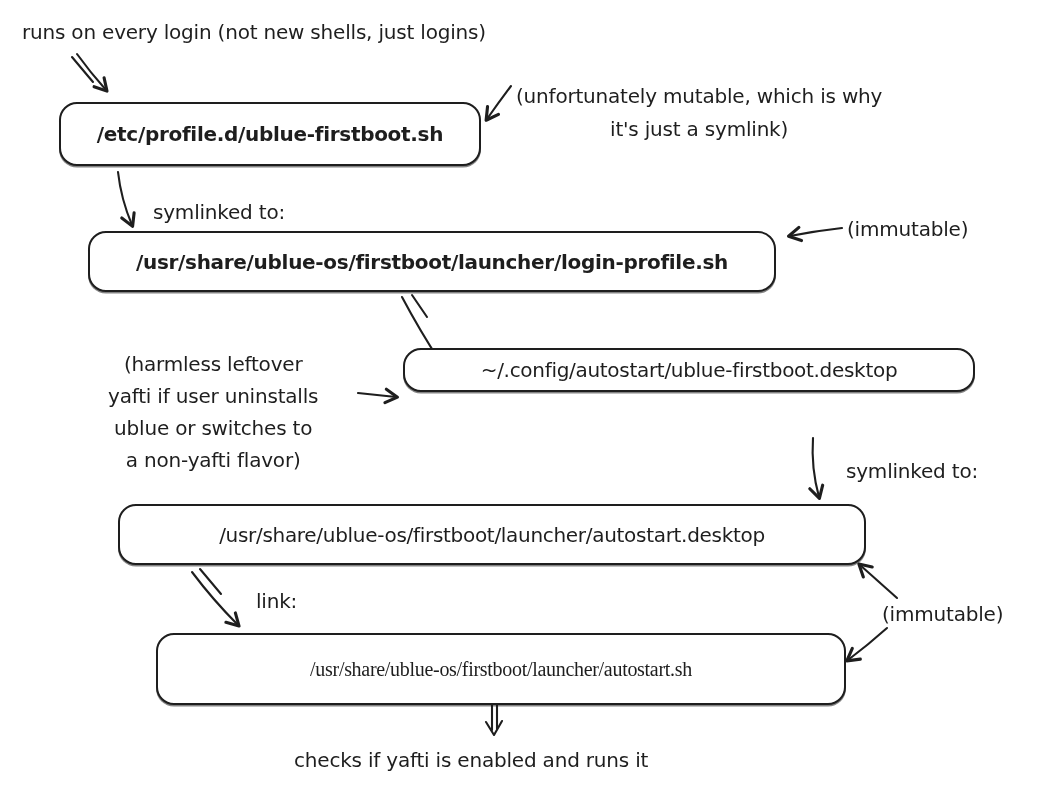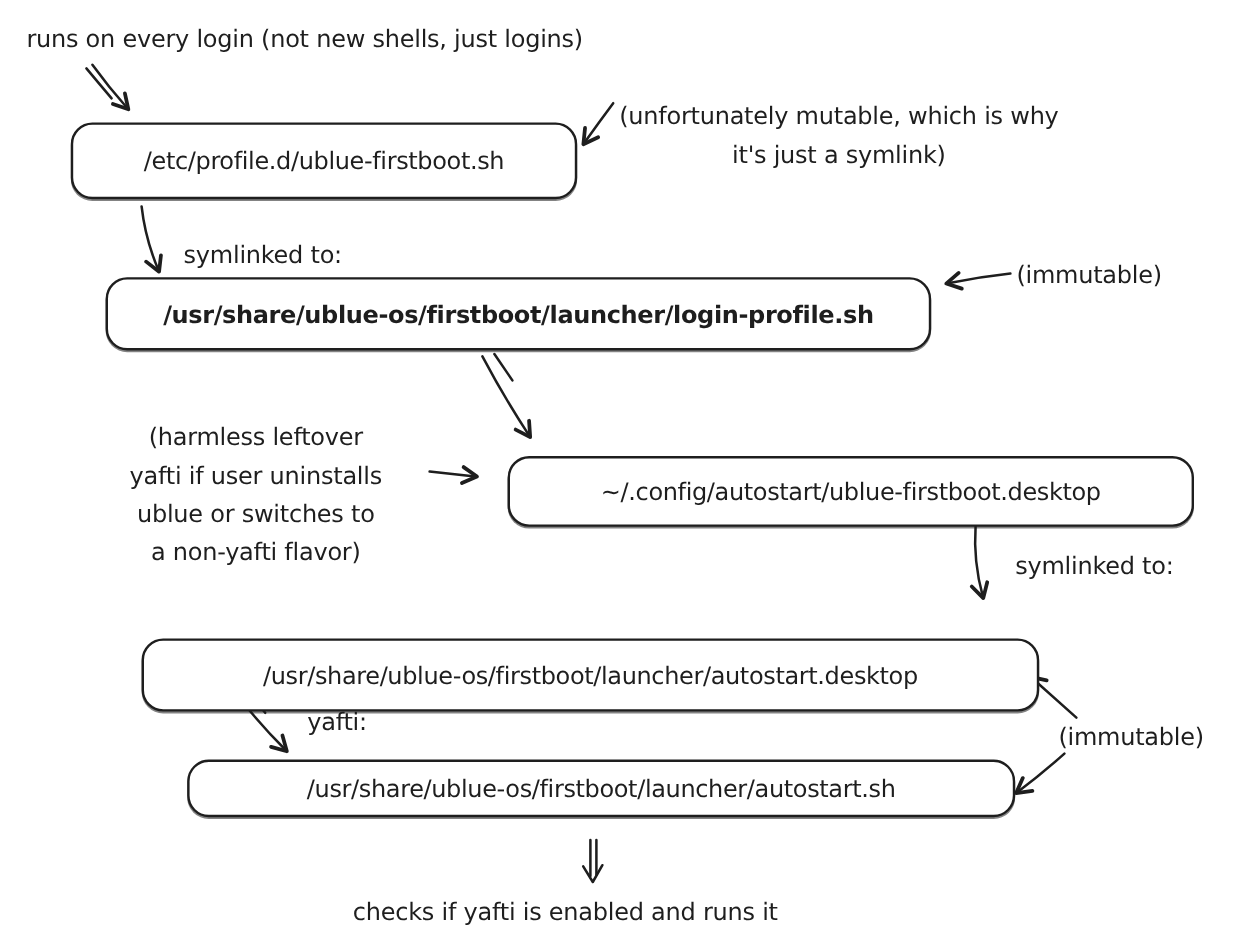--- a/index.html
+++ b/index.html
@@ -106,39 +106,39 @@
 
   <div class="note" style="left:108px; top:348px;">
     <div>(harmless leftover</div>
     <div>yafti if user uninstalls</div>
     <div>ublue or switches to</div>
     <div>a non-yafti flavor)</div>
   </div>
 
   <div class="note" style="left:846px; top:455px;">symlinked to:</div>
 
-  <div class="note" style="left:256px; top:585px;">yafti:</div>
+  <div class="note" style="left:256px; top:585px;">link:</div>
 
   <div class="note" style="left:882px; top:598px;">(immutable)</div>
 
   <div class="note" style="left:294px; top:744px;">checks if yafti is enabled and runs it</div>
 
-  <div class="node" style="left:59px; top:102px; width:422px; height:64px;">
+  <div class="node" style="left:59px; top:102px; width:422px; height:64px;font-weight:bold;">
     <span>/etc/profile.d/ublue-firstboot.sh</span>
   </div>
 
   <div class="node" style="left:88px; top:231px; width:688px; height:61px;font-weight:bold;">
     <span>/usr/share/ublue-os/firstboot/launcher/login-profile.sh</span>
   </div>
 
-  <div class="node" style="left:403px; top:380px; width:572px; height:59px;margin-left:20px;">
+  <div class="node" style="left:403px; top:348px; width:572px; height:44px;">
     <span>~/.config/autostart/ublue-firstboot.desktop</span>
   </div>
 
-  <div class="node" style="left:118px; top:504px; width:748px; height:61px;margin-top:28px;">
+  <div class="node" style="left:118px; top:504px; width:748px; height:61px;">
     <span>/usr/share/ublue-os/firstboot/launcher/autostart.desktop</span>
   </div>
 
-  <div class="node" style="left:156px; top:633px; width:690px; height:48px;">
+  <div class="node" style="left:156px; top:633px; width:690px; height:72px;font-family:Liberation Serif, serif;">
     <span>/usr/share/ublue-os/firstboot/launcher/autostart.sh</span>
   </div>
 
 </div>
 
 </body></html>

